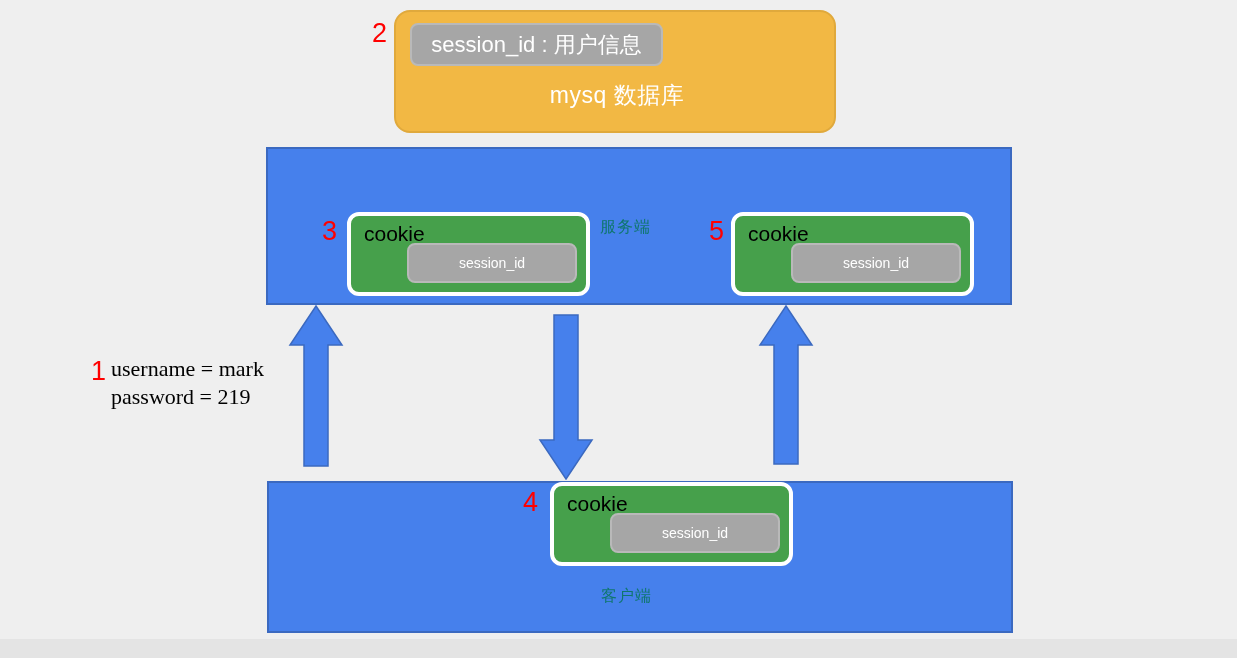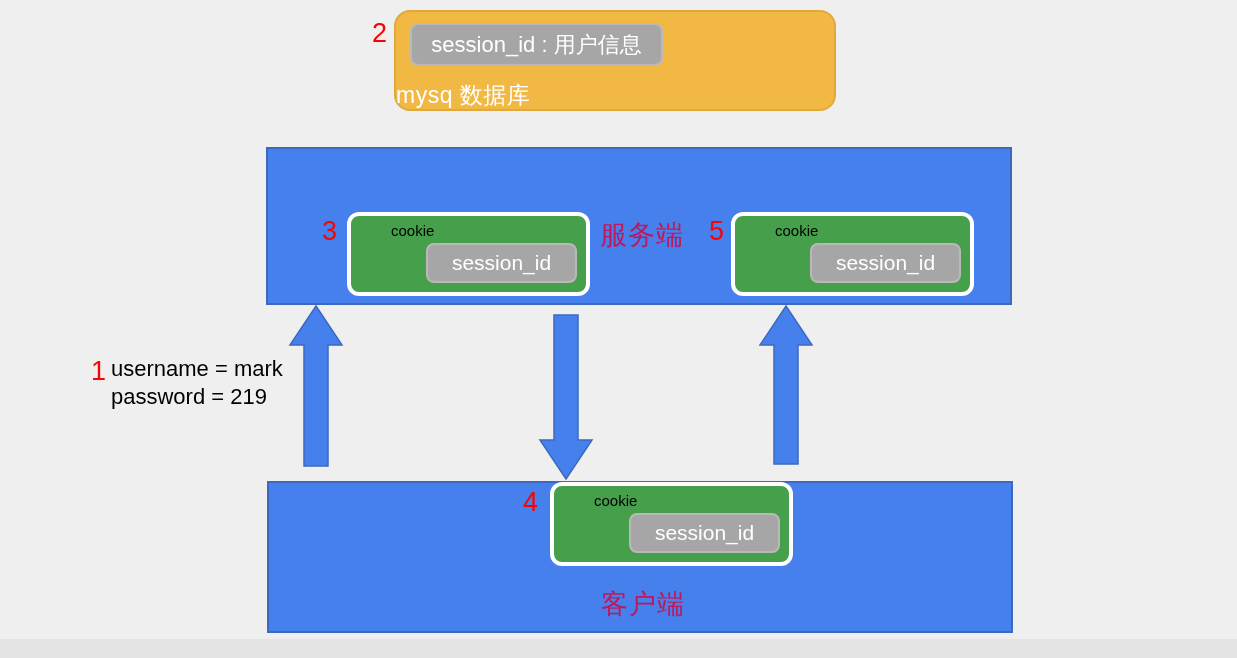--- a/index.html
+++ b/index.html
@@ -27,32 +27,32 @@
     height: 19px;
     background: #e4e4e4;
   }
 
   
   .db-box {
     position: absolute;
     left: 394px;
     top: 10px;
     width: 442px;
-    height: 101px;
+    height: 123px;
     background: #f2b844;
     border: 2px solid #e0a93c;
     border-radius: 16px;
     box-sizing: border-box;
   }
   .db-title {
     position: absolute;
     left: 0;
     top: 68px;
     width: 442px;
-    text-align: left;
+    text-align: center;
     color: #ffffff;
     font-size: 23px;
     letter-spacing: 0.5px;
   }
   .chip {
     position: absolute;
     background: #a6a6a6;
     border: 2px solid #b9b9b9;
     border-radius: 8px;
     box-sizing: border-box;
@@ -83,22 +83,22 @@
     height: 158px;
   }
   .client-box {
     left: 267px;
     top: 481px;
     width: 746px;
     height: 152px;
   }
   .host-label {
     position: absolute;
-    color: #be185d;
-    font-size: 27px;
+    color: #0f766e;
+    font-size: 16px;
     letter-spacing: 1px;
   }
   .server-label {
     left: 600px;
     top: 217px;
   }
   .client-label {
     left: 601px;
     top: 586px;
   }
@@ -109,30 +109,29 @@
     background: #46a04b;
     border: 4px solid #ffffff;
     border-radius: 12px;
     box-sizing: border-box;
   }
   .cookie-label {
     position: absolute;
     left: 13px;
     top: 6px;
     color: #000000;
-    font-size: 15px;
-    margin-left: 27px;
+    font-size: 21px;
   }
   .cookie-chip {
     position: absolute;
     right: 9px;
     bottom: 9px;
-    width: 151px;
+    width: 170px;
     height: 40px;
-    font-size: 21px;
+    font-size: 14px;
   }
   .cookie-a { left: 347px; top: 212px; width: 243px; height: 84px; }
   .cookie-b { left: 731px; top: 212px; width: 243px; height: 84px; }
   .cookie-c { left: 550px; top: 482px; width: 243px; height: 84px; }
 
   
   .arrow {
     position: absolute;
   }
   .arrow svg { display: block; }
@@ -154,21 +153,21 @@
   .info-block {
     position: absolute;
     left: 111px;
     top: 355px;
     color: #000000;
     font-size: 22px;
     line-height: 28px;
     white-space: nowrap;
   }
   .info-title { font-size: 22px; }
-  .info-line { font-size: 22px; }
+  .info-line { font-size: 22px; font-family: Liberation Serif, serif; }
 </style>
 </head>
 <body>
 
 <div id="canvas">
 
   <div class="bg-bottom-strip"></div>
 
   <div class="step-num step-2">2</div>
   <div class="db-box">

